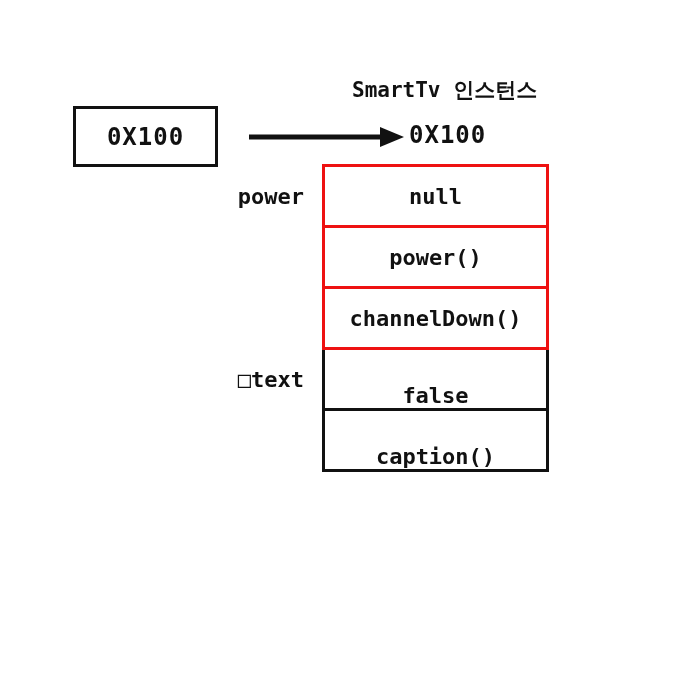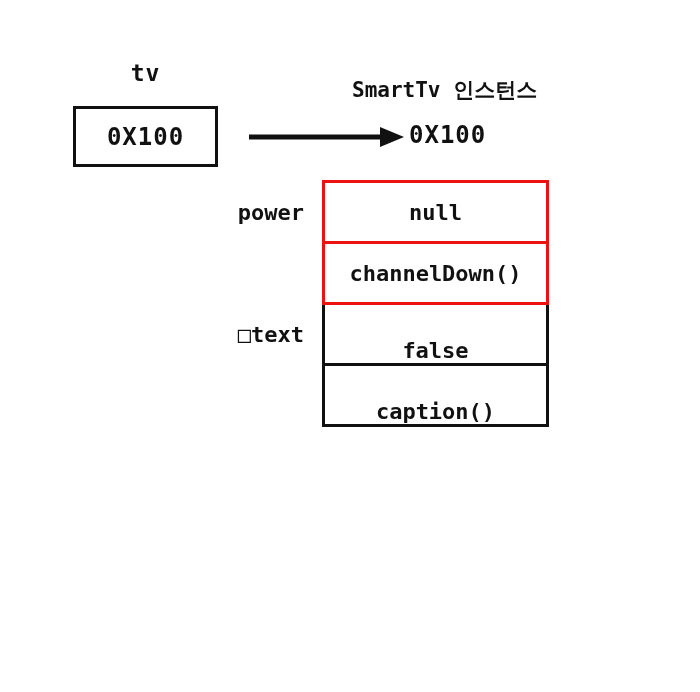--- a/index.html
+++ b/index.html
@@ -81,21 +81,21 @@
     height: 64px;
     margin-top: -3px;
     border: 3px solid var(--line);
     background: #fff;
     display: flex;
     align-items: center;
     justify-content: center;
     font-size: 22px;
     white-space: nowrap;
   }
-  .mem-row:first-child { margin-top: 16px; }
+  .mem-row:first-child { margin-top: 0; }
   .mem-row.red {
     border-color: var(--highlight);
     z-index: 2;
   }
   .mem-row.black { z-index: 1; align-items: flex-end; }
   .row-label {
     position: absolute;
     right: calc(100% + 21px);
     top: 0;
     height: 100%;
@@ -104,21 +104,20 @@
     font-size: 22px;
     white-space: nowrap;
     color: var(--line);
   }
 </style>
 </head>
 <body>
 
 <div class="canvas">
 
-  <div class="var-name">tv</div>
 
   <div class="var-box">
     <span>0X100</span>
   </div>
 
   <div class="arrow-wrap">
     <svg width="162" height="32" viewBox="0 0 162 32" xmlns="http://www.w3.org/2000/svg">
       <line x1="3" y1="16" x2="136" y2="16" stroke="#111111" stroke-width="5"></line>
       <polygon points="134,6 158,16 134,26" fill="#111111"></polygon>
     </svg>
@@ -129,20 +128,24 @@
   <div class="instance-address">0X100</div>
 
   <div class="mem-table">
 
     <div class="mem-row red">
       <span class="row-label">power</span>
       <span class="row-value">null</span>
     </div>
 
 
+    <div class="mem-row red">
+      <span class="row-label"></span>
+      <span class="row-value">power()</span>
+    </div>
 
 
     <div class="mem-row red">
       <span class="row-label"></span>
       <span class="row-value">channelDown()</span>
     </div>
 
     <div class="mem-row black">
       <span class="row-label">□text</span>
       <span class="row-value">false</span>

